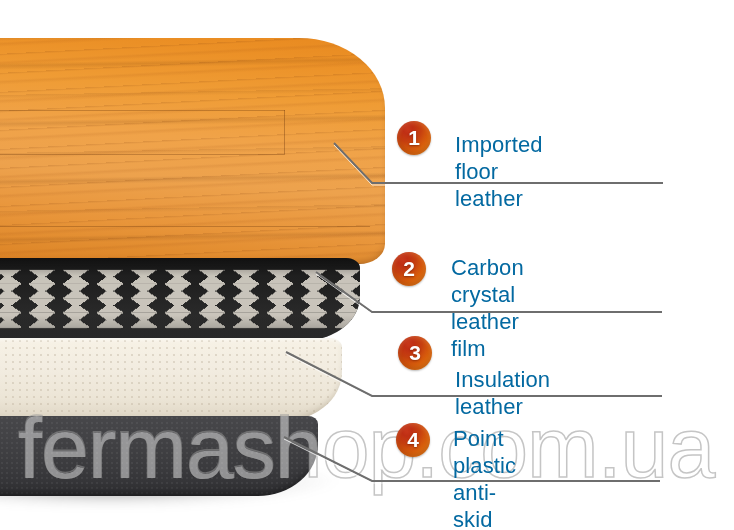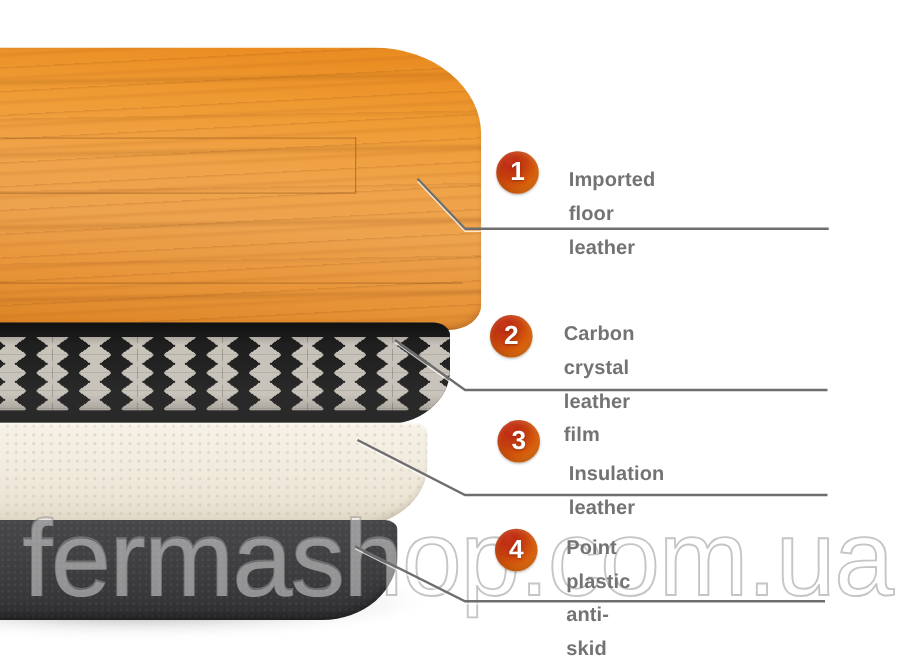--- a/index.html
+++ b/index.html
@@ -176,23 +176,23 @@
     color: #fff;
     font-size: 21px;
     font-weight: 700;
     line-height: 34px;
     text-align: center;
     text-shadow: 0 1px 2px rgba(100,25,0,0.55);
   }
 
   .callout-text {
     position: absolute;
-    color: #737373;
-    font-size: 16px;
-    font-weight: 700;
+    color: #0369a1;
+    font-size: 22px;
+    font-weight: 400;
     line-height: 27px;
     letter-spacing: 0.1px;
     white-space: pre-line;
   }
 
   
   #callout-1 .badge { left: 397px; top: 121px; }
   #callout-1 .callout-text { left: 455px; top: 131px; }
 
   #callout-2 .badge { left: 392px; top: 252px; }

